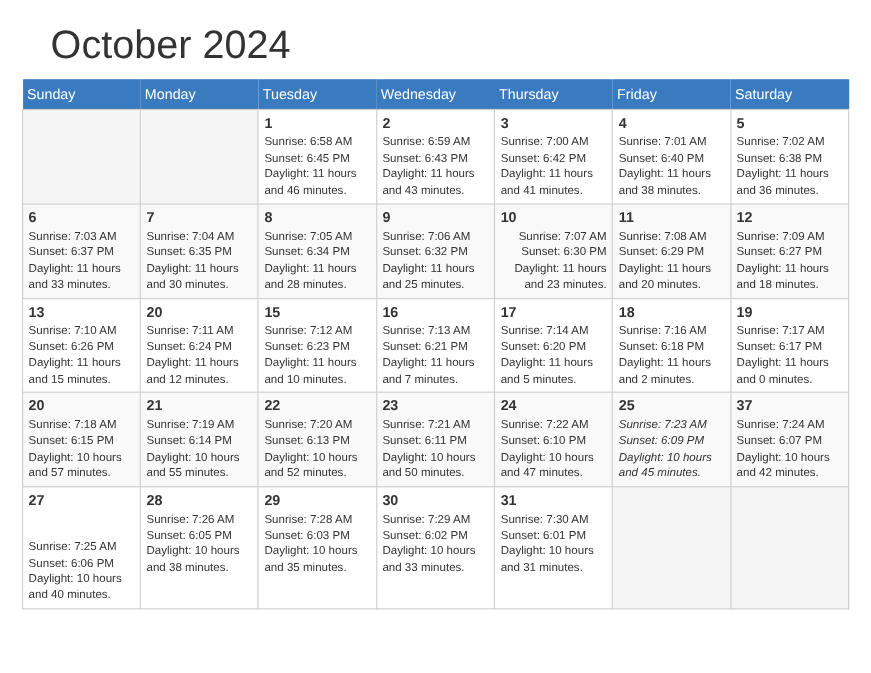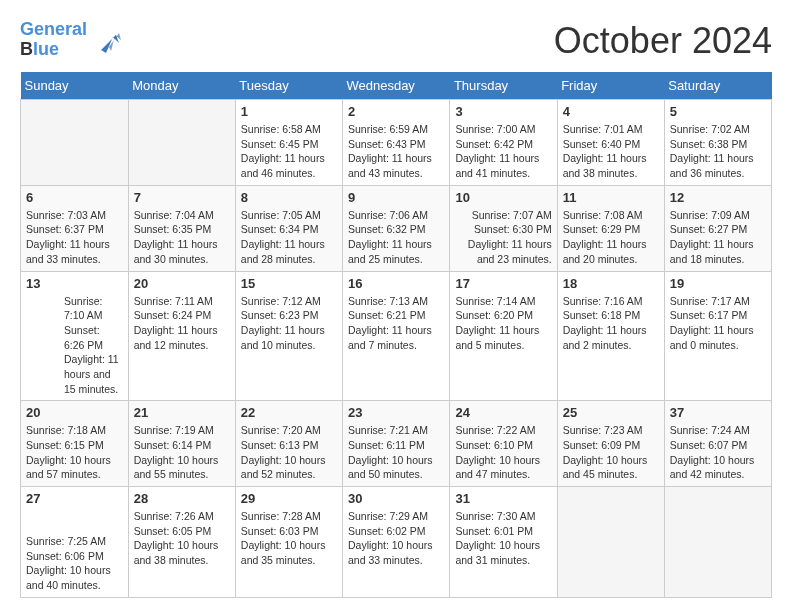--- a/index.html
+++ b/index.html
@@ -85,31 +85,20 @@
       background-color: #f9f9f9;
     }
     tbody tr:nth-child(even) td.empty {
       background-color: #f0f0f0;
     }
   </style>
 </head>
 <body>
 
 <div class="header">
-  <div class="logo">
-    <div>
-      <div class="logo-text">
-        <span>General</span><br><span style="color:#333;">B</span><span style="color:#4a90d9;">lue</span>
-      </div>
-    </div>
-    <svg class="logo-icon" viewBox="0 0 30 30">
-      <polygon points="10,25 25,10 28,18 22,12 15,28" fill="#3a7abf"></polygon>
-      <polygon points="18,22 28,8 30,15 24,10 20,26" fill="#2a5f9f" opacity="0.6"></polygon>
-    </svg>
-  </div>
   <div class="title-block">
     <div class="month-title">October 2024</div>
   </div>
 </div>
 
 <table>
   <thead>
     <tr id="header-row">
         <th>Sunday</th>
         <th>Monday</th>
@@ -195,21 +184,21 @@
         <td>
           <div class="day-number">12</div>
           <div class="day-info" style="white-space: pre-line;">Sunrise: 7:09 AM
 Sunset: 6:27 PM
 Daylight: 11 hours and 18 minutes.</div>
         </td>
       </tr>
       <tr>
         <td>
           <div class="day-number">13</div>
-          <div class="day-info" style="white-space: pre-line; margin-left: 38px;">Sunrise: 7:10 AM
+          <div class="day-info" style="white-space: pre-line;">Sunrise: 7:10 AM
 Sunset: 6:26 PM
 Daylight: 11 hours and 15 minutes.</div>
         </td>
         <td>
           <div class="day-number">20</div>
           <div class="day-info" style="white-space: pre-line;">Sunrise: 7:11 AM
 Sunset: 6:24 PM
 Daylight: 11 hours and 12 minutes.</div>
         </td>
         <td>
@@ -269,21 +258,21 @@
 Daylight: 10 hours and 50 minutes.</div>
         </td>
         <td>
           <div class="day-number">24</div>
           <div class="day-info" style="white-space: pre-line;">Sunrise: 7:22 AM
 Sunset: 6:10 PM
 Daylight: 10 hours and 47 minutes.</div>
         </td>
         <td>
           <div class="day-number">25</div>
-          <div class="day-info" style="white-space: pre-line;">Sunrise: 7:23 AM
+          <div class="day-info" style="white-space: pre-line; font-style: italic;">Sunrise: 7:23 AM
 Sunset: 6:09 PM
 Daylight: 10 hours and 45 minutes.</div>
         </td>
         <td>
           <div class="day-number">37</div>
           <div class="day-info" style="white-space: pre-line;">Sunrise: 7:24 AM
 Sunset: 6:07 PM
 Daylight: 10 hours and 42 minutes.</div>
         </td>
       </tr>

